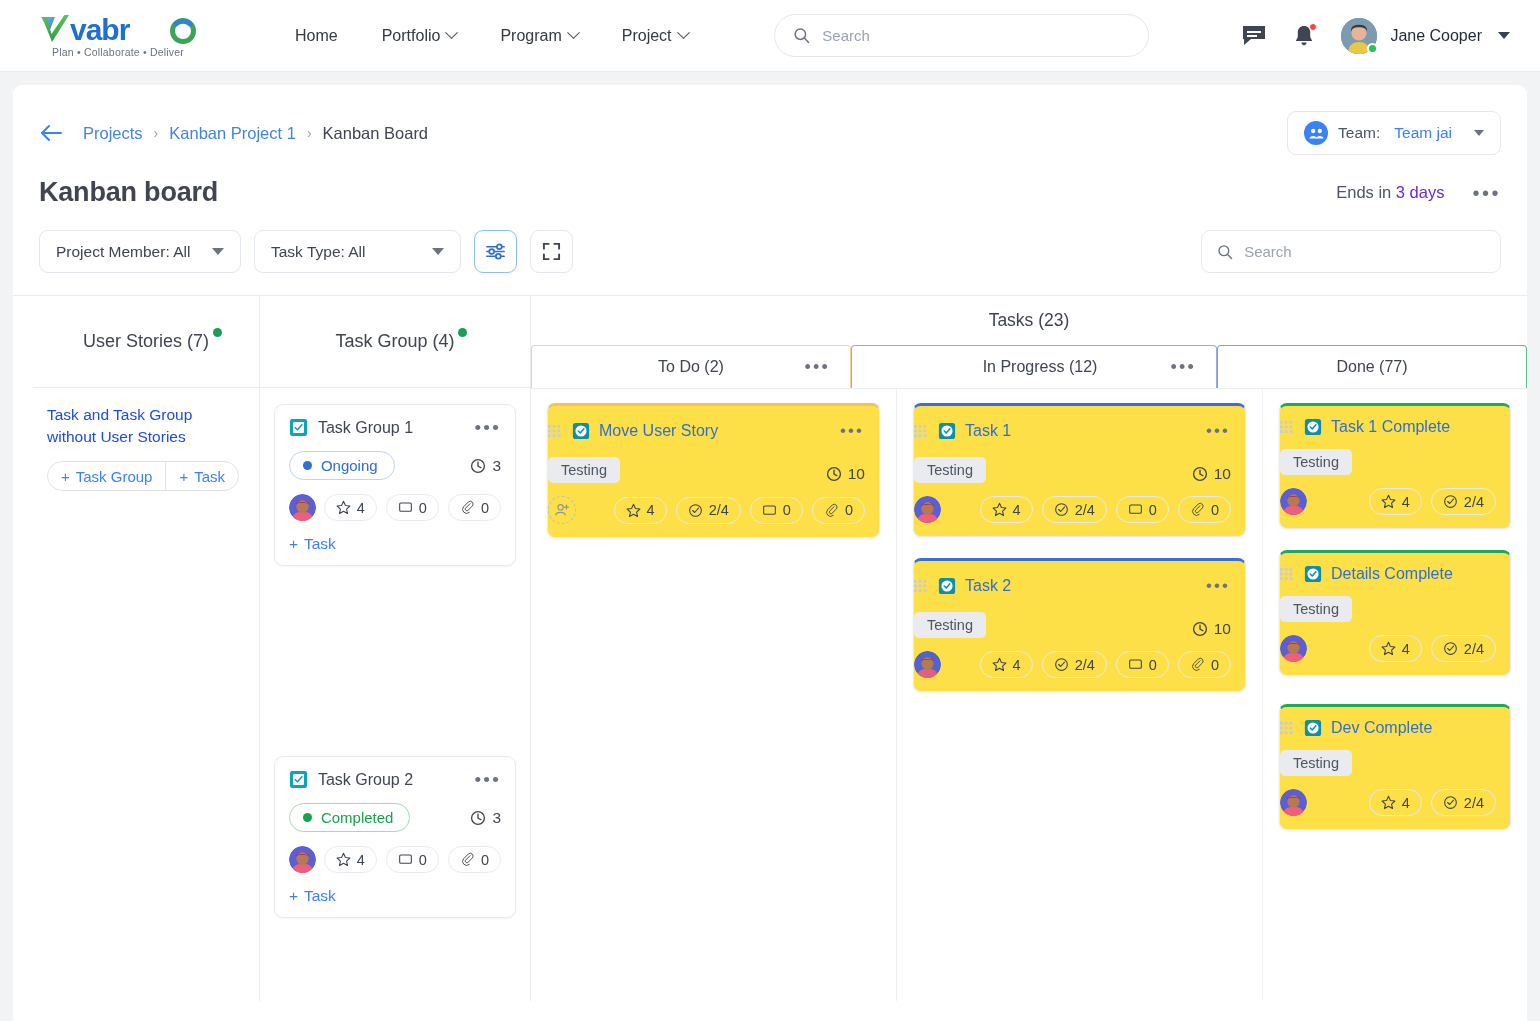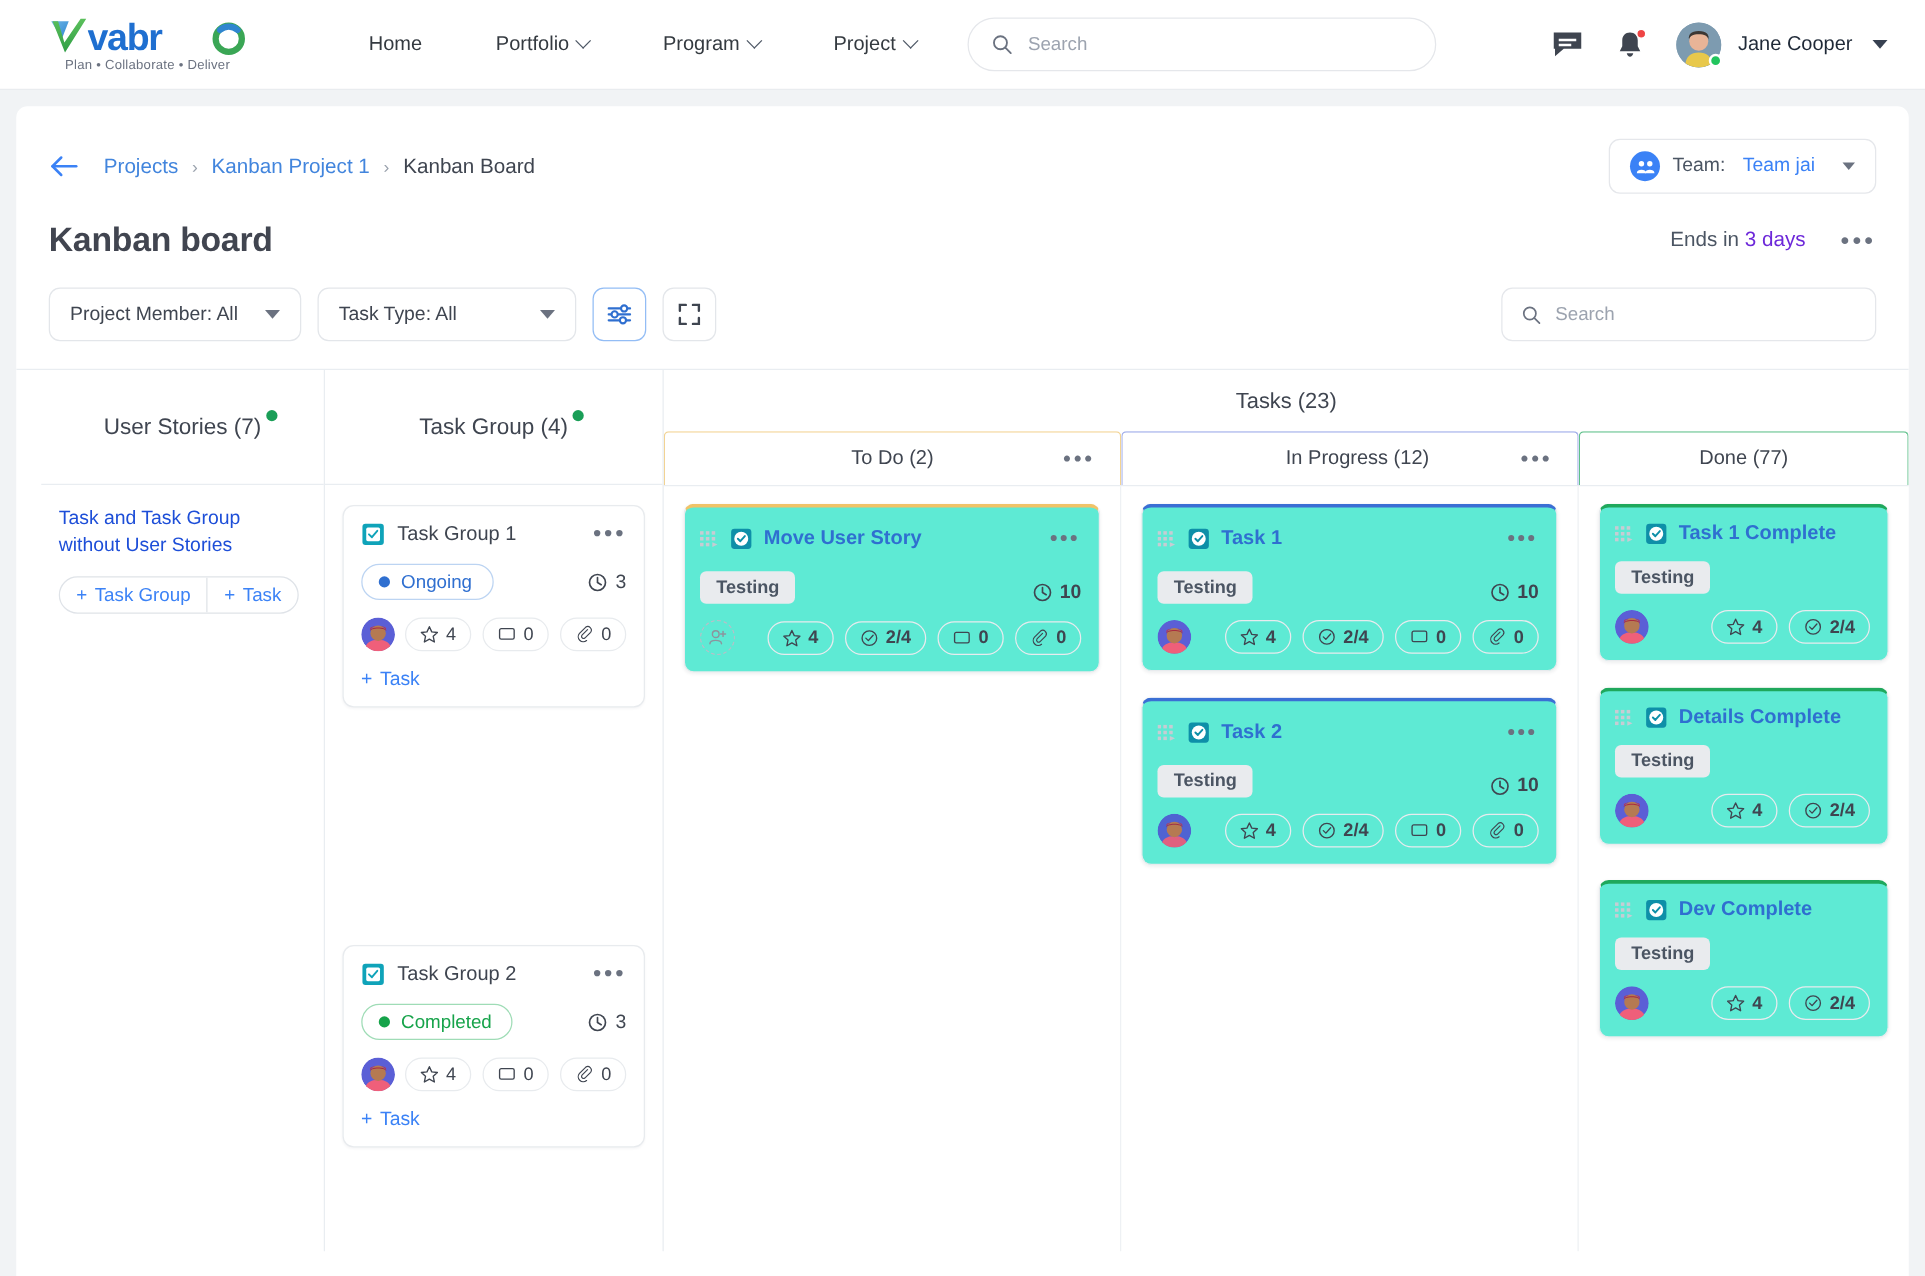--- a/index.html
+++ b/index.html
@@ -17,21 +17,21 @@
     padding: 0 30px 0 40px;
     border-bottom: 1px solid #e9ecef;
     position: relative;
   }
   .logo { display: flex; flex-direction: column; width: 165px; }
   .logo-row { display: flex; align-items: flex-end; }
   .logo-tag {
     font-size: 10.5px; color: #6b7280; letter-spacing: .2px;
     margin-top: 1px; padding-left: 12px;
   }
-  .nav-links { display: flex; align-items: center; margin-left: 68px; gap: 15px; text-align: center; }
+  .nav-links { display: flex; align-items: center; margin-left: 68px; gap: 0; text-align: center; }
   .nav-link {
     font-size: 16px; color: #343a40; padding: 8px 22px;
     display: flex; align-items: center; gap: 7px; cursor: pointer;
   }
   .chev { width: 9px; height: 9px; border-right: 1.8px solid #4b5563; border-bottom: 1.8px solid #4b5563;
           transform: rotate(45deg) translate(-2px,-2px); }
   .topsearch {
     position: absolute; left: 774px; top: 14px; width: 375px; height: 43px;
     border: 1px solid #e5e7eb; border-radius: 22px; background: #fff;
     display: flex; align-items: center; padding: 0 18px; gap: 12px;
@@ -183,34 +183,33 @@
   .col-tasks { flex: 1; height: 100%; display: flex; flex-direction: column; }
   .tasks-title { height: 49px; display: flex; align-items: center; justify-content: center;
                  font-size: 17.5px; color: #3f4550; }
   .lanes-head { display: flex; height: 43px; }
   .lane-head {
     display: flex; align-items: center; justify-content: center; position: relative;
     font-size: 16px; color: #3f4550; border: 1px solid; border-radius: 4px 4px 0 0;
     border-bottom: none;
   }
   .lane-head .lh-dots { position: absolute; right: 20px; font-size: 18px; color: #6b7280; letter-spacing: 2.2px; line-height: 8px; cursor: pointer; }
-  .lane-head.todo { border-color: #f2d393; width: 366px; align-items: center; }
+  .lane-head.todo { border-color: #f2d393; width: 320px; align-items: center; }
   .lane-head.prog { border-color: #9aa8e8; width: 366px; padding-left: 12px; }
   .lane-head.done { border-color: #5ec08a; flex: 1; }
   .lanes-body { display: flex; flex: 1; border-top: 1px solid #e9edf1; }
   .lane { padding: 14px 16px 0 16px; }
   .lane.todo { width: 366px; border-right: 1px solid #eef1f4; }
   .lane.prog { width: 366px; border-right: 1px solid #eef1f4; }
   .lane.done { flex: 1; }
 
   .tcard {
-    background: #5eead4; border: 1px solid #e8ebee; border-radius: 8px;
-    padding: 12px 14px 13px 12px; box-shadow: 0 1px 3px rgba(16,24,40,.07);
+    background: #fde047; border: 1px solid #e8ebee; border-radius: 8px;
+    padding: 12px 14px 13px 0; box-shadow: 0 1px 3px rgba(16,24,40,.07);
     border-top-width: 3px;
-    font-weight: bold;
   }
   .tcard + .tcard { margin-top: 26px; }
   .tcard.todo { border-top-color: #f0c368; }
   .tcard.prog { border-top-color: #3b6fd4; }
   .tcard.done { border-top-color: #1fa85c; }
   .tc-head { display: flex; align-items: center; }
   .drag { display: flex; margin-right: 9px; }
   .tc-title { font-size: 16px; color: #2f6fd0; margin-left: 9px; }
   .tc-dots {
     margin-left: auto; width: 26px; height: 26px; border-radius: 50%;

